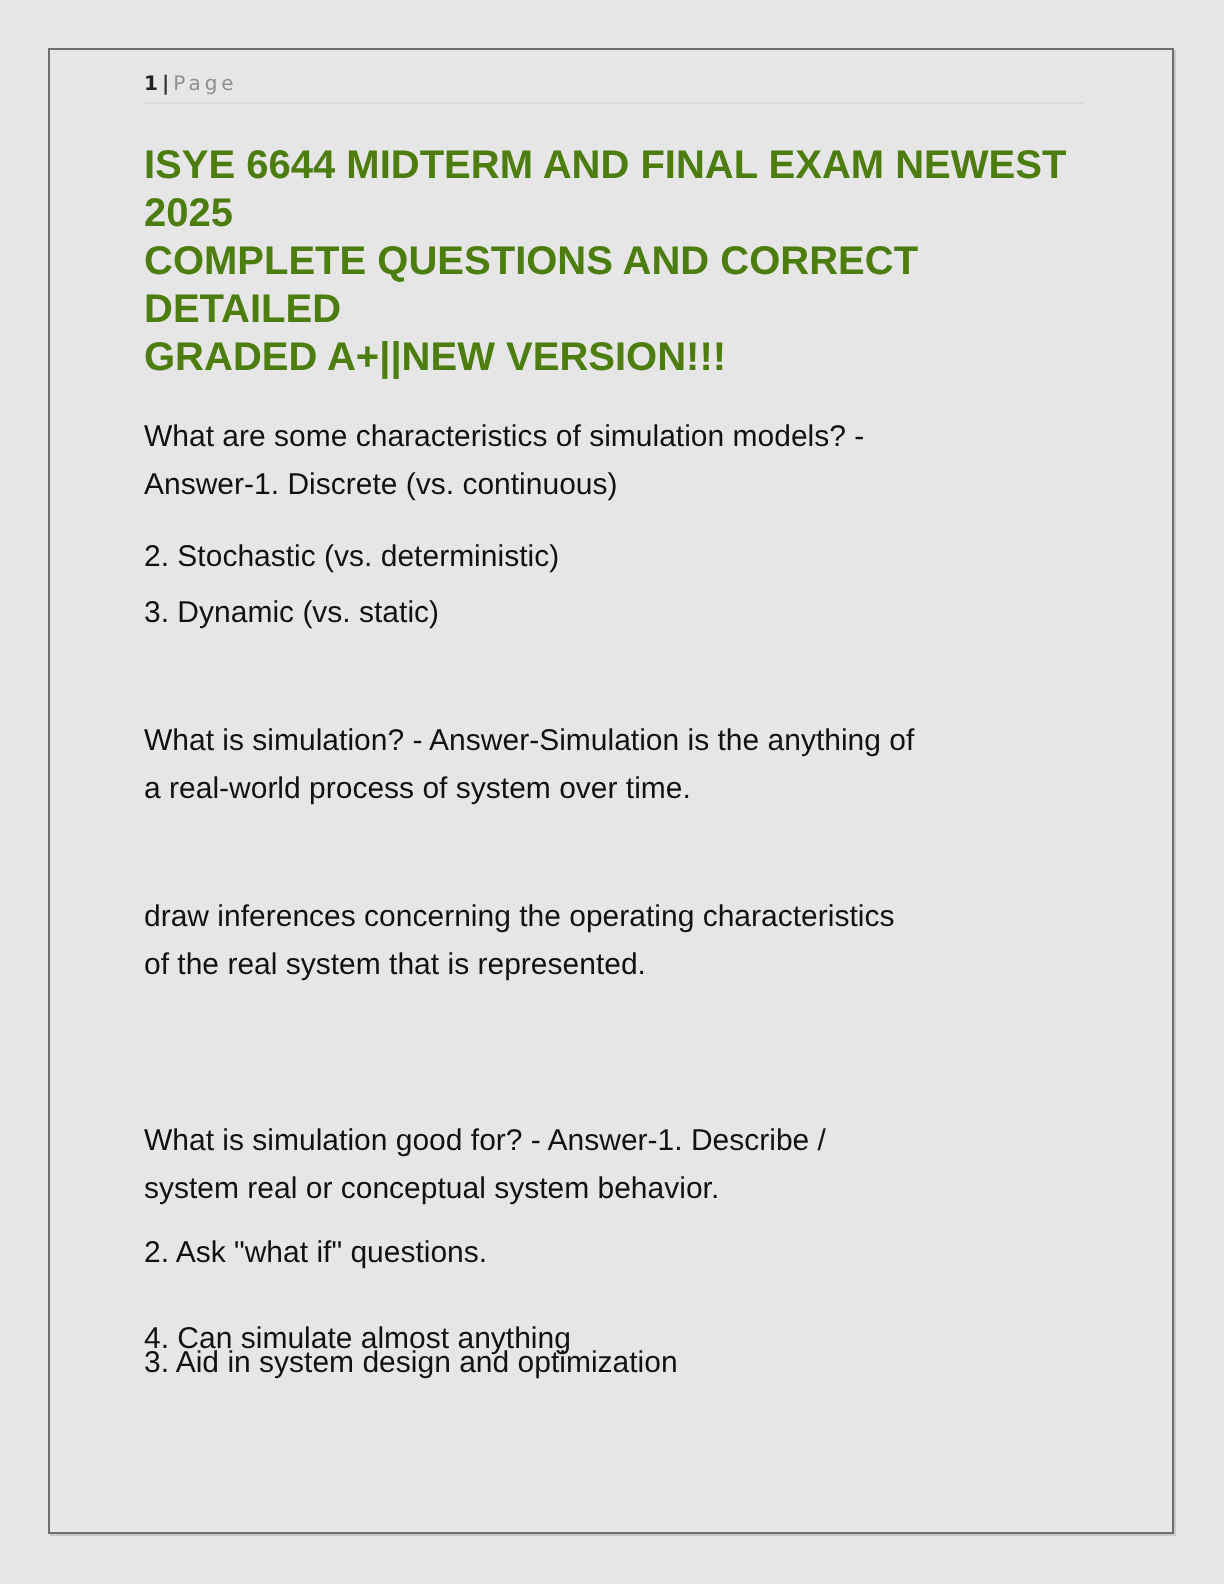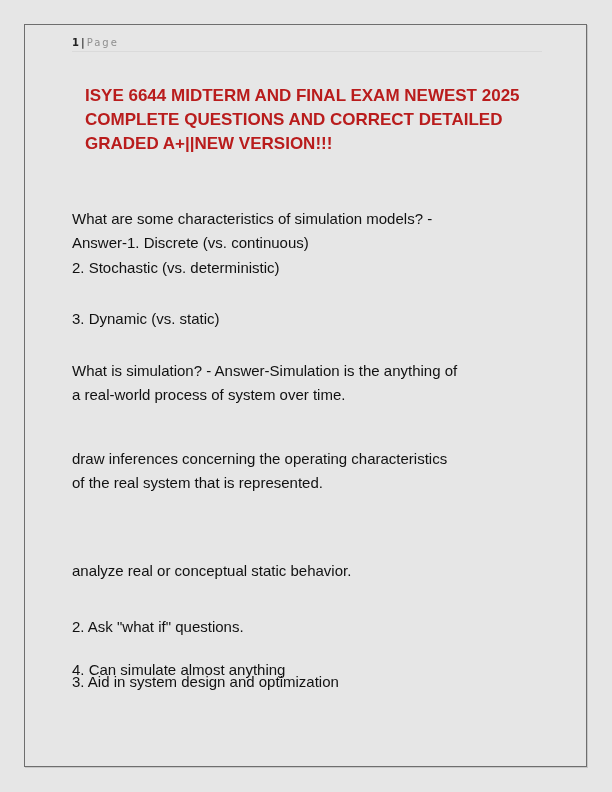--- a/index.html
+++ b/index.html
@@ -46,25 +46,25 @@
     }
     .page-word {
       color: #8f8f8f;
       letter-spacing: 2px;
     }
     .title {
       position: absolute;
       left: 72px;
       top: 71px;
       width: 480px;
-      color: #b91c1c;
+      color: #4d7c0f;
       font-weight: bold;
-      font-size: 17px;
+      font-size: 20px;
       line-height: 24px;
-      margin: 13px;
+      margin: 0;
     }
     .body-text {
       position: absolute;
       left: 72px;
       width: 480px;
       color: #111;
       font-size: 15px;
       line-height: 24px;
       margin: 0;
     }
@@ -81,31 +81,32 @@
 <div class="title">
   <div>ISYE 6644 MIDTERM AND FINAL EXAM NEWEST 2025</div>
   <div>COMPLETE QUESTIONS AND CORRECT DETAILED</div>
   <div>GRADED A+||NEW VERSION!!!</div>
 </div>
 
 <div class="body-text" style="top:207px;">
   <div>What are some characteristics of simulation models? -</div>
   <div>Answer-1. Discrete (vs. continuous)</div>
 </div>
-<div class="body-text" style="top:256px;">2. Stochastic (vs. deterministic)</div>
-<div class="body-text" style="top:295px;margin-top:12px;">3. Dynamic (vs. static)</div>
+<div class="body-text" style="top:267px;">2. Stochastic (vs. deterministic)</div>
+<div class="body-text" style="top:295px;">3. Dynamic (vs. static)</div>
 
 <div class="body-text" style="top:359px;">
   <div>What is simulation? - Answer-Simulation is the anything of</div>
   <div>a real-world process of system over time.</div>
 </div>
 
 <div class="body-text" style="top:447px;">
   <div>draw inferences concerning the operating characteristics</div>
   <div>of the real system that is represented.</div>
 </div>
 
 <div class="body-text" style="top:559px;">
-  <div>analyze real or conceptual static behavior.</div>
+  <div>What is simulation good for? - Answer-1. Describe /</div>
+  <div>system real or conceptual system behavior.</div>
 </div>
 <div class="body-text" style="top:615px;">2. Ask "what if" questions.</div>
 <div class="body-text" style="top:670px;">3. Aid in system design and optimization</div>
 <div class="body-text" style="top:658px;">4. Can simulate almost anything</div>
 
 </body></html>

